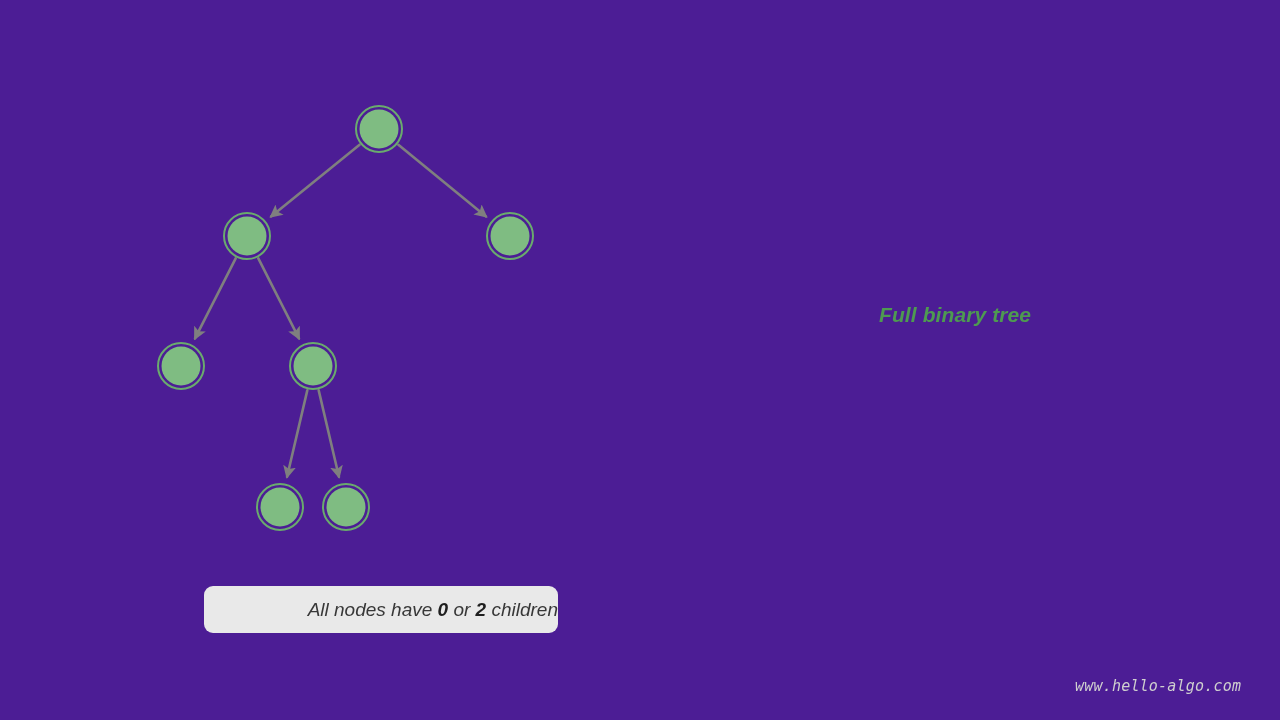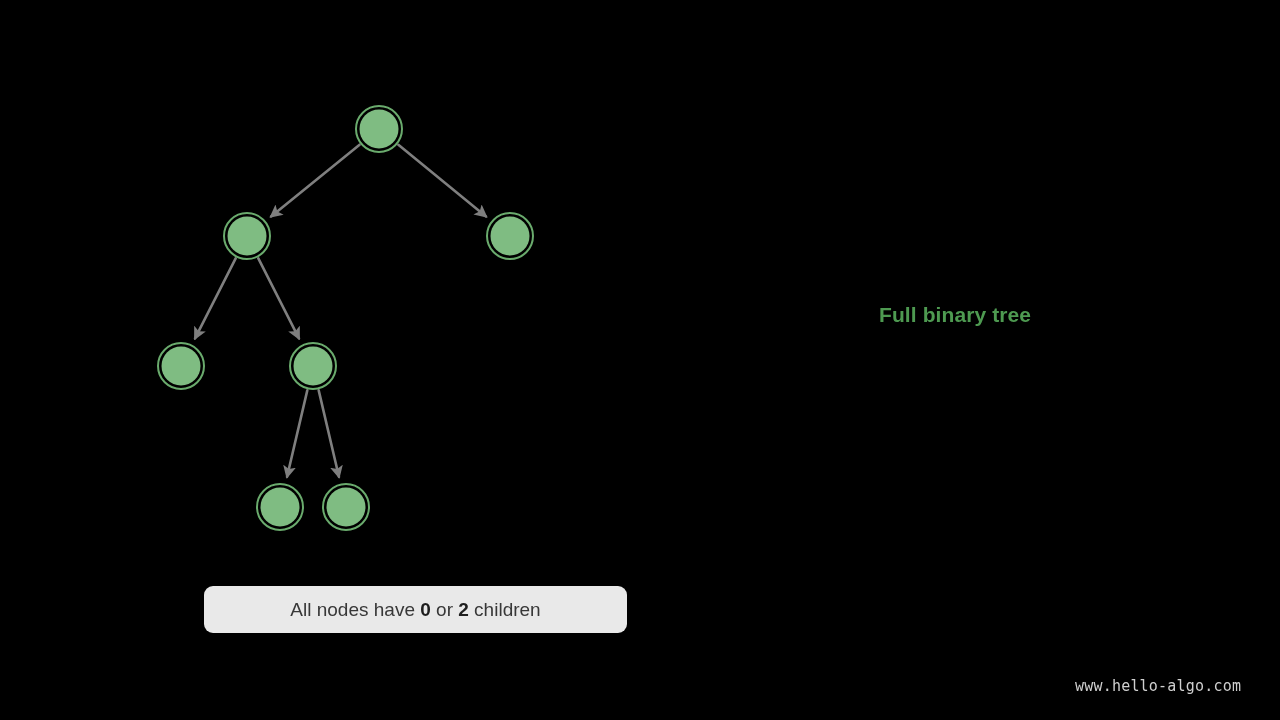--- a/index.html
+++ b/index.html
@@ -4,23 +4,24 @@
 <style>
   html, body {
     margin: 0;
     padding: 0;
     background: #ffffff;
   }
   #canvas {
     position: relative;
     width: 1280px;
     height: 720px;
-    background: #000000;
+    background: #4c1d95;
     overflow: hidden;
     font-family: "Liberation Sans", sans-serif;
+    font-style: italic;
   }
   #tree-svg {
     position: absolute;
     left: 0;
     top: 0;
     width: 1280px;
     height: 720px;
   }
   .diagram-title {
     position: absolute;
@@ -30,27 +31,27 @@
     font-size: 21px;
     font-weight: bold;
     color: #4e9a51;
     letter-spacing: 0.1px;
     white-space: nowrap;
   }
   .caption-box {
     position: absolute;
     left: 204px;
     top: 586px;
-    width: 423px;
+    width: 354px;
     height: 47px;
     background: #e9e9e9;
     border-radius: 9px;
     display: flex;
     align-items: center;
-    justify-content: center;
+    justify-content: flex-end;
   }
   .caption-text {
     font-family: "Liberation Sans", sans-serif;
     font-size: 19px;
     color: #383838;
     white-space: nowrap;
   }
   .caption-text b {
     font-weight: bold;
     color: #1f1f1f;

